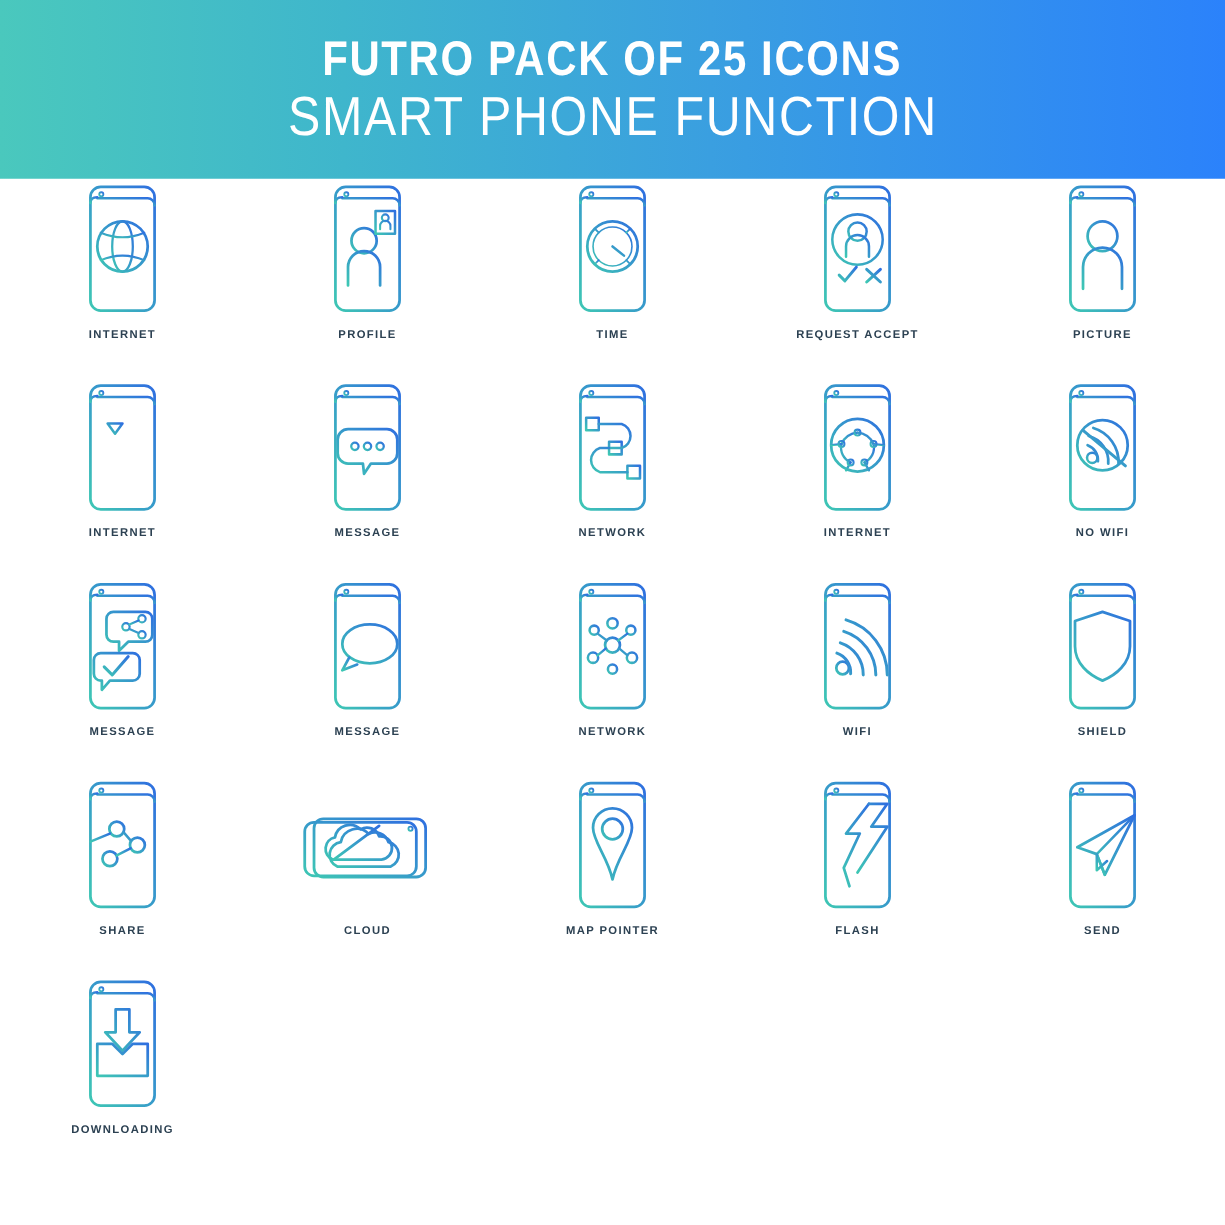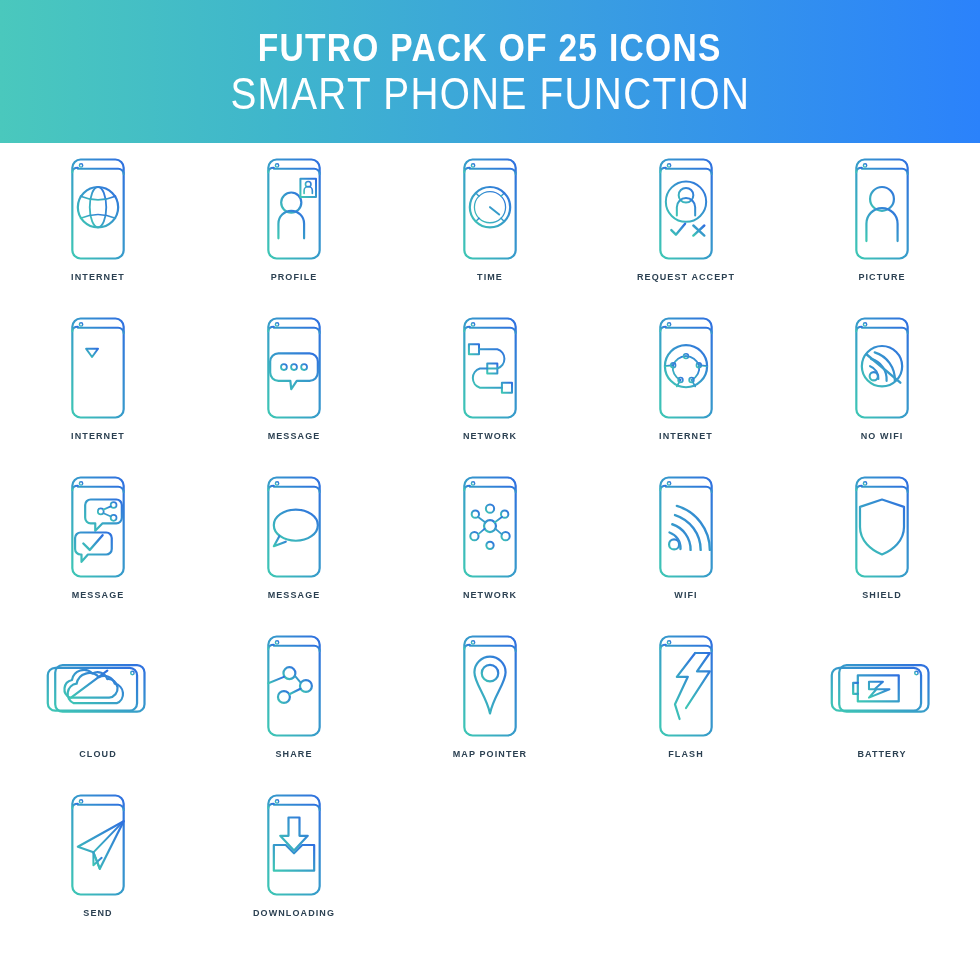--- a/index.html
+++ b/index.html
@@ -35,21 +35,20 @@
     margin:0;
     white-space:nowrap;
   }
 
   
   .grid{
     position:absolute;left:0;top:143px;width:980px;height:837px;
     display:grid;
     grid-template-columns:repeat(5,196px);
     grid-template-rows:repeat(5,159px);
-    padding-top:10px;
     box-sizing:border-box;
   }
   .cell{
     display:flex;flex-direction:column;align-items:center;justify-content:flex-start;
     position:relative;
   }
   .icon-box{
     width:118px;height:112px;
     display:flex;align-items:center;justify-content:center;
   }
@@ -401,36 +400,20 @@
 
     <path d="M50 30 L74 38 v22 c0 15 -12 25 -24 30 c-12 -5 -24 -15 -24 -30 V38 Z" fill="none" stroke="url(#g1)" stroke-linecap="round" stroke-linejoin="round" stroke-width="2.4"></path>
     <line x1="50" y1="30" x2="50" y2="90" fill="none" stroke="url(#g1)" stroke-linecap="round" stroke-linejoin="round" stroke-width="2.2"></line>
     <line x1="26" y1="58" x2="74" y2="58" fill="none" stroke="url(#g1)" stroke-linecap="round" stroke-linejoin="round" stroke-width="2.2"></line>
           </svg>
         </div>
         <div class="cell-label">SHIELD</div>
       </div>
       <div class="cell">
         <div class="icon-box">
-          <svg width="112" height="93" viewBox="0 0 120 100">
-  <rect x="14" y="27" width="96" height="50" rx="8" fill="none" stroke="url(#g1)" stroke-linecap="round" stroke-linejoin="round" stroke-width="2.4"></rect>
-  <rect x="6" y="30" width="96" height="46" rx="8" fill="none" stroke="url(#g1)" stroke-linecap="round" stroke-linejoin="round" stroke-width="2.4"></rect>
-  <line x1="11" y1="42" x2="11" y2="62" fill="none" stroke="url(#g1)" stroke-linecap="round" stroke-linejoin="round" stroke-width="2.2"></line>
-  <line x1="97" y1="40" x2="97" y2="62" fill="none" stroke="url(#g1)" stroke-linecap="round" stroke-linejoin="round" stroke-width="2.2"></line>
-  <circle cx="97" cy="35.5" r="1.8" fill="none" stroke="url(#g1)" stroke-linecap="round" stroke-linejoin="round" stroke-width="1.6"></circle>
-
-    <path d="M30 62 a10 10 0 0 1 2 -19 a13 13 0 0 1 22 -7 a11 11 0 0 1 16 6 a10 10 0 0 1 2 20 Z" fill="none" stroke="url(#g1)" stroke-linecap="round" stroke-linejoin="round" stroke-width="2.4"></path>
-    <path d="M34 68 a11 11 0 0 1 3 -21 a14 14 0 0 1 24 -7 a12 12 0 0 1 17 7 a11 11 0 0 1 2 21 Z" fill="none" stroke="url(#g1)" stroke-linecap="round" stroke-linejoin="round" stroke-width="2.4"></path>
-    <line x1="31" y1="62" x2="70" y2="33" fill="none" stroke="url(#g1)" stroke-linecap="round" stroke-linejoin="round" stroke-width="2.4"></line>
-          </svg>
-        </div>
-        <div class="cell-label">CLOUD</div>
-      </div>
-      <div class="cell">
-        <div class="icon-box">
           <svg width="92" height="110" viewBox="0 0 100 120">
   <rect x="22" y="6" width="56" height="108" rx="9" fill="none" stroke="url(#g1)" stroke-linecap="round" stroke-linejoin="round" stroke-width="2.4"></rect>
   <path d="M28 16 h44 a6 6 0 0 1 6 6" fill="none" stroke="url(#g1)" stroke-linecap="round" stroke-linejoin="round" stroke-width="2.2"></path>
   <path d="M22 20 q0 -5 6 -5" fill="none" stroke="url(#g1)" stroke-linecap="round" stroke-linejoin="round" stroke-width="2.2"></path>
   <circle cx="31.5" cy="12.5" r="1.8" fill="none" stroke="url(#g1)" stroke-linecap="round" stroke-linejoin="round" stroke-width="1.6"></circle>
   <line x1="37" y1="12.5" x2="66" y2="12.5" fill="none" stroke="url(#g1)" stroke-linecap="round" stroke-linejoin="round" stroke-width="2.4"></line>
   <line x1="29" y1="101" x2="71" y2="101" fill="none" stroke="url(#g1)" stroke-linecap="round" stroke-linejoin="round" stroke-width="1.6"></line>
   <line x1="38" y1="107" x2="62" y2="107" fill="none" stroke="url(#g1)" stroke-linecap="round" stroke-linejoin="round" stroke-width="2.6"></line>
 
     <circle cx="45" cy="46" r="6.5" fill="none" stroke="url(#g1)" stroke-linecap="round" stroke-linejoin="round" stroke-width="2.4"></circle>
@@ -439,69 +422,69 @@
     <line x1="51" y1="49" x2="57" y2="56" fill="none" stroke="url(#g1)" stroke-linecap="round" stroke-linejoin="round" stroke-width="2.2"></line>
     <line x1="45" y1="69" x2="57" y2="63" fill="none" stroke="url(#g1)" stroke-linecap="round" stroke-linejoin="round" stroke-width="2.2"></line>
     <line x1="22" y1="57" x2="39" y2="50" fill="none" stroke="url(#g1)" stroke-linecap="round" stroke-linejoin="round" stroke-width="2.2"></line>
     <line x1="70" y1="60" x2="78" y2="60" fill="none" stroke="url(#g1)" stroke-linecap="round" stroke-linejoin="round" stroke-width="2.2"></line>
           </svg>
         </div>
         <div class="cell-label">SHARE</div>
       </div>
       <div class="cell">
         <div class="icon-box">
-          <svg width="92" height="110" viewBox="0 0 100 120">
-  <rect x="22" y="6" width="56" height="108" rx="9" fill="none" stroke="url(#g1)" stroke-linecap="round" stroke-linejoin="round" stroke-width="2.4"></rect>
-  <path d="M28 16 h44 a6 6 0 0 1 6 6" fill="none" stroke="url(#g1)" stroke-linecap="round" stroke-linejoin="round" stroke-width="2.2"></path>
-  <path d="M22 20 q0 -5 6 -5" fill="none" stroke="url(#g1)" stroke-linecap="round" stroke-linejoin="round" stroke-width="2.2"></path>
-  <circle cx="31.5" cy="12.5" r="1.8" fill="none" stroke="url(#g1)" stroke-linecap="round" stroke-linejoin="round" stroke-width="1.6"></circle>
-  <line x1="37" y1="12.5" x2="66" y2="12.5" fill="none" stroke="url(#g1)" stroke-linecap="round" stroke-linejoin="round" stroke-width="2.4"></line>
-  <line x1="29" y1="101" x2="71" y2="101" fill="none" stroke="url(#g1)" stroke-linecap="round" stroke-linejoin="round" stroke-width="1.6"></line>
-  <line x1="38" y1="107" x2="62" y2="107" fill="none" stroke="url(#g1)" stroke-linecap="round" stroke-linejoin="round" stroke-width="2.6"></line>
-
-    <path d="M50 28 a17 17 0 0 1 17 17 c0 12 -13 26 -17 45 c-4 -19 -17 -33 -17 -45 a17 17 0 0 1 17 -17 Z" fill="none" stroke="url(#g1)" stroke-linecap="round" stroke-linejoin="round" stroke-width="2.4"></path>
-    <circle cx="50" cy="46" r="9" fill="none" stroke="url(#g1)" stroke-linecap="round" stroke-linejoin="round" stroke-width="2.4"></circle>
-          </svg>
-        </div>
-        <div class="cell-label">MAP POINTER</div>
-      </div>
-      <div class="cell">
-        <div class="icon-box">
-          <svg width="92" height="110" viewBox="0 0 100 120">
-  <rect x="22" y="6" width="56" height="108" rx="9" fill="none" stroke="url(#g1)" stroke-linecap="round" stroke-linejoin="round" stroke-width="2.4"></rect>
-  <path d="M28 16 h44 a6 6 0 0 1 6 6" fill="none" stroke="url(#g1)" stroke-linecap="round" stroke-linejoin="round" stroke-width="2.2"></path>
-  <path d="M22 20 q0 -5 6 -5" fill="none" stroke="url(#g1)" stroke-linecap="round" stroke-linejoin="round" stroke-width="2.2"></path>
-  <circle cx="31.5" cy="12.5" r="1.8" fill="none" stroke="url(#g1)" stroke-linecap="round" stroke-linejoin="round" stroke-width="1.6"></circle>
-  <line x1="37" y1="12.5" x2="66" y2="12.5" fill="none" stroke="url(#g1)" stroke-linecap="round" stroke-linejoin="round" stroke-width="2.4"></line>
-  <line x1="29" y1="101" x2="71" y2="101" fill="none" stroke="url(#g1)" stroke-linecap="round" stroke-linejoin="round" stroke-width="1.6"></line>
-  <line x1="38" y1="107" x2="62" y2="107" fill="none" stroke="url(#g1)" stroke-linecap="round" stroke-linejoin="round" stroke-width="2.6"></line>
-
-    <path d="M60 24 L40 50 L52 50 L38 80 L43 96" fill="none" stroke="url(#g1)" stroke-linecap="round" stroke-linejoin="round" stroke-width="2.4"></path>
-    <path d="M60 24 L76 24 L62 44 L76 44 L50 84" fill="none" stroke="url(#g1)" stroke-linecap="round" stroke-linejoin="round" stroke-width="2.4"></path>
-    <line x1="62" y1="44" x2="76" y2="44" fill="none" stroke="url(#g1)" stroke-linecap="round" stroke-linejoin="round" stroke-width="2.2"></line>
-    <line x1="40" y1="50" x2="52" y2="50" fill="none" stroke="url(#g1)" stroke-linecap="round" stroke-linejoin="round" stroke-width="2.2"></line>
-          </svg>
-        </div>
-        <div class="cell-label">FLASH</div>
-      </div>
-      <div class="cell">
-        <div class="icon-box">
           <svg width="112" height="93" viewBox="0 0 120 100">
   <rect x="14" y="27" width="96" height="50" rx="8" fill="none" stroke="url(#g1)" stroke-linecap="round" stroke-linejoin="round" stroke-width="2.4"></rect>
   <rect x="6" y="30" width="96" height="46" rx="8" fill="none" stroke="url(#g1)" stroke-linecap="round" stroke-linejoin="round" stroke-width="2.4"></rect>
   <line x1="11" y1="42" x2="11" y2="62" fill="none" stroke="url(#g1)" stroke-linecap="round" stroke-linejoin="round" stroke-width="2.2"></line>
   <line x1="97" y1="40" x2="97" y2="62" fill="none" stroke="url(#g1)" stroke-linecap="round" stroke-linejoin="round" stroke-width="2.2"></line>
   <circle cx="97" cy="35.5" r="1.8" fill="none" stroke="url(#g1)" stroke-linecap="round" stroke-linejoin="round" stroke-width="1.6"></circle>
 
-    <rect x="34" y="38" width="44" height="28" fill="none" stroke="url(#g1)" stroke-linecap="round" stroke-linejoin="round" stroke-width="2.4"></rect>
-    <path d="M34 46 h-5 v12 h5" fill="none" stroke="url(#g1)" stroke-linecap="round" stroke-linejoin="round" stroke-width="2.4"></path>
-    <path d="M46 45 L61 45 L52 53 L68 53 L46 62 L54 53 L46 53 Z" fill="none" stroke="url(#g1)" stroke-linecap="round" stroke-linejoin="round" stroke-width="2.2"></path>
-          </svg>
-        </div>
-        <div class="cell-label">BATTERY</div>
+    <path d="M30 62 a10 10 0 0 1 2 -19 a13 13 0 0 1 22 -7 a11 11 0 0 1 16 6 a10 10 0 0 1 2 20 Z" fill="none" stroke="url(#g1)" stroke-linecap="round" stroke-linejoin="round" stroke-width="2.4"></path>
+    <path d="M34 68 a11 11 0 0 1 3 -21 a14 14 0 0 1 24 -7 a12 12 0 0 1 17 7 a11 11 0 0 1 2 21 Z" fill="none" stroke="url(#g1)" stroke-linecap="round" stroke-linejoin="round" stroke-width="2.4"></path>
+    <line x1="31" y1="62" x2="70" y2="33" fill="none" stroke="url(#g1)" stroke-linecap="round" stroke-linejoin="round" stroke-width="2.4"></line>
+          </svg>
+        </div>
+        <div class="cell-label">CLOUD</div>
+      </div>
+      <div class="cell">
+        <div class="icon-box">
+          <svg width="92" height="110" viewBox="0 0 100 120">
+  <rect x="22" y="6" width="56" height="108" rx="9" fill="none" stroke="url(#g1)" stroke-linecap="round" stroke-linejoin="round" stroke-width="2.4"></rect>
+  <path d="M28 16 h44 a6 6 0 0 1 6 6" fill="none" stroke="url(#g1)" stroke-linecap="round" stroke-linejoin="round" stroke-width="2.2"></path>
+  <path d="M22 20 q0 -5 6 -5" fill="none" stroke="url(#g1)" stroke-linecap="round" stroke-linejoin="round" stroke-width="2.2"></path>
+  <circle cx="31.5" cy="12.5" r="1.8" fill="none" stroke="url(#g1)" stroke-linecap="round" stroke-linejoin="round" stroke-width="1.6"></circle>
+  <line x1="37" y1="12.5" x2="66" y2="12.5" fill="none" stroke="url(#g1)" stroke-linecap="round" stroke-linejoin="round" stroke-width="2.4"></line>
+  <line x1="29" y1="101" x2="71" y2="101" fill="none" stroke="url(#g1)" stroke-linecap="round" stroke-linejoin="round" stroke-width="1.6"></line>
+  <line x1="38" y1="107" x2="62" y2="107" fill="none" stroke="url(#g1)" stroke-linecap="round" stroke-linejoin="round" stroke-width="2.6"></line>
+
+    <path d="M50 28 a17 17 0 0 1 17 17 c0 12 -13 26 -17 45 c-4 -19 -17 -33 -17 -45 a17 17 0 0 1 17 -17 Z" fill="none" stroke="url(#g1)" stroke-linecap="round" stroke-linejoin="round" stroke-width="2.4"></path>
+    <circle cx="50" cy="46" r="9" fill="none" stroke="url(#g1)" stroke-linecap="round" stroke-linejoin="round" stroke-width="2.4"></circle>
+          </svg>
+        </div>
+        <div class="cell-label">MAP POINTER</div>
+      </div>
+      <div class="cell">
+        <div class="icon-box">
+          <svg width="92" height="110" viewBox="0 0 100 120">
+  <rect x="22" y="6" width="56" height="108" rx="9" fill="none" stroke="url(#g1)" stroke-linecap="round" stroke-linejoin="round" stroke-width="2.4"></rect>
+  <path d="M28 16 h44 a6 6 0 0 1 6 6" fill="none" stroke="url(#g1)" stroke-linecap="round" stroke-linejoin="round" stroke-width="2.2"></path>
+  <path d="M22 20 q0 -5 6 -5" fill="none" stroke="url(#g1)" stroke-linecap="round" stroke-linejoin="round" stroke-width="2.2"></path>
+  <circle cx="31.5" cy="12.5" r="1.8" fill="none" stroke="url(#g1)" stroke-linecap="round" stroke-linejoin="round" stroke-width="1.6"></circle>
+  <line x1="37" y1="12.5" x2="66" y2="12.5" fill="none" stroke="url(#g1)" stroke-linecap="round" stroke-linejoin="round" stroke-width="2.4"></line>
+  <line x1="29" y1="101" x2="71" y2="101" fill="none" stroke="url(#g1)" stroke-linecap="round" stroke-linejoin="round" stroke-width="1.6"></line>
+  <line x1="38" y1="107" x2="62" y2="107" fill="none" stroke="url(#g1)" stroke-linecap="round" stroke-linejoin="round" stroke-width="2.6"></line>
+
+    <path d="M60 24 L40 50 L52 50 L38 80 L43 96" fill="none" stroke="url(#g1)" stroke-linecap="round" stroke-linejoin="round" stroke-width="2.4"></path>
+    <path d="M60 24 L76 24 L62 44 L76 44 L50 84" fill="none" stroke="url(#g1)" stroke-linecap="round" stroke-linejoin="round" stroke-width="2.4"></path>
+    <line x1="62" y1="44" x2="76" y2="44" fill="none" stroke="url(#g1)" stroke-linecap="round" stroke-linejoin="round" stroke-width="2.2"></line>
+    <line x1="40" y1="50" x2="52" y2="50" fill="none" stroke="url(#g1)" stroke-linecap="round" stroke-linejoin="round" stroke-width="2.2"></line>
+          </svg>
+        </div>
+        <div class="cell-label">FLASH</div>
       </div>
       <div class="cell">
         <div class="icon-box">
           <svg width="92" height="110" viewBox="0 0 100 120">
   <rect x="22" y="6" width="56" height="108" rx="9" fill="none" stroke="url(#g1)" stroke-linecap="round" stroke-linejoin="round" stroke-width="2.4"></rect>
   <path d="M28 16 h44 a6 6 0 0 1 6 6" fill="none" stroke="url(#g1)" stroke-linecap="round" stroke-linejoin="round" stroke-width="2.2"></path>
   <path d="M22 20 q0 -5 6 -5" fill="none" stroke="url(#g1)" stroke-linecap="round" stroke-linejoin="round" stroke-width="2.2"></path>
   <circle cx="31.5" cy="12.5" r="1.8" fill="none" stroke="url(#g1)" stroke-linecap="round" stroke-linejoin="round" stroke-width="1.6"></circle>
   <line x1="37" y1="12.5" x2="66" y2="12.5" fill="none" stroke="url(#g1)" stroke-linecap="round" stroke-linejoin="round" stroke-width="2.4"></line>
   <line x1="29" y1="101" x2="71" y2="101" fill="none" stroke="url(#g1)" stroke-linecap="round" stroke-linejoin="round" stroke-width="1.6"></line>

